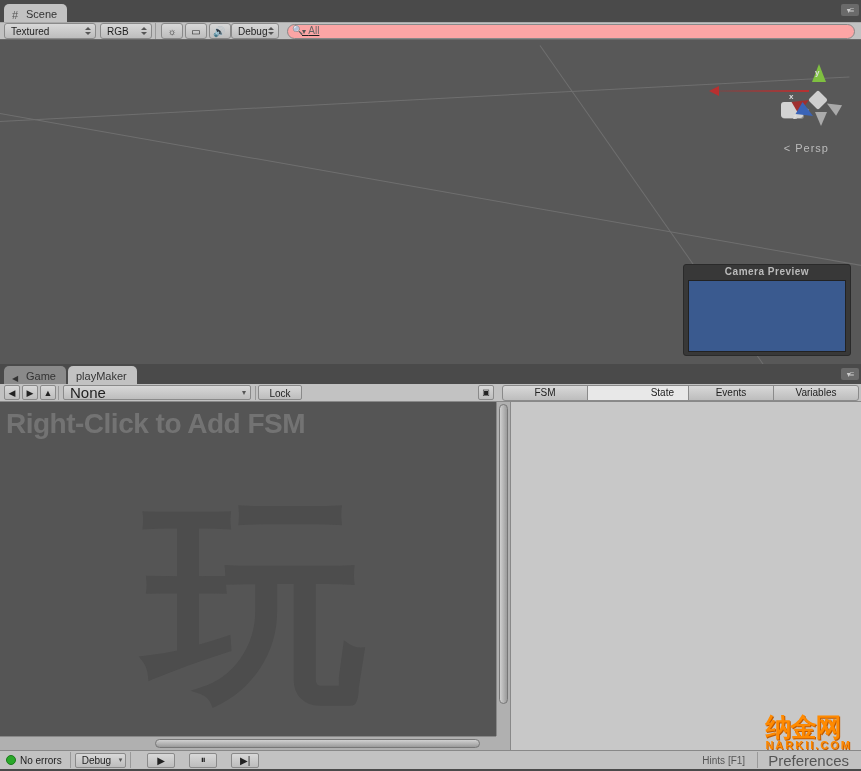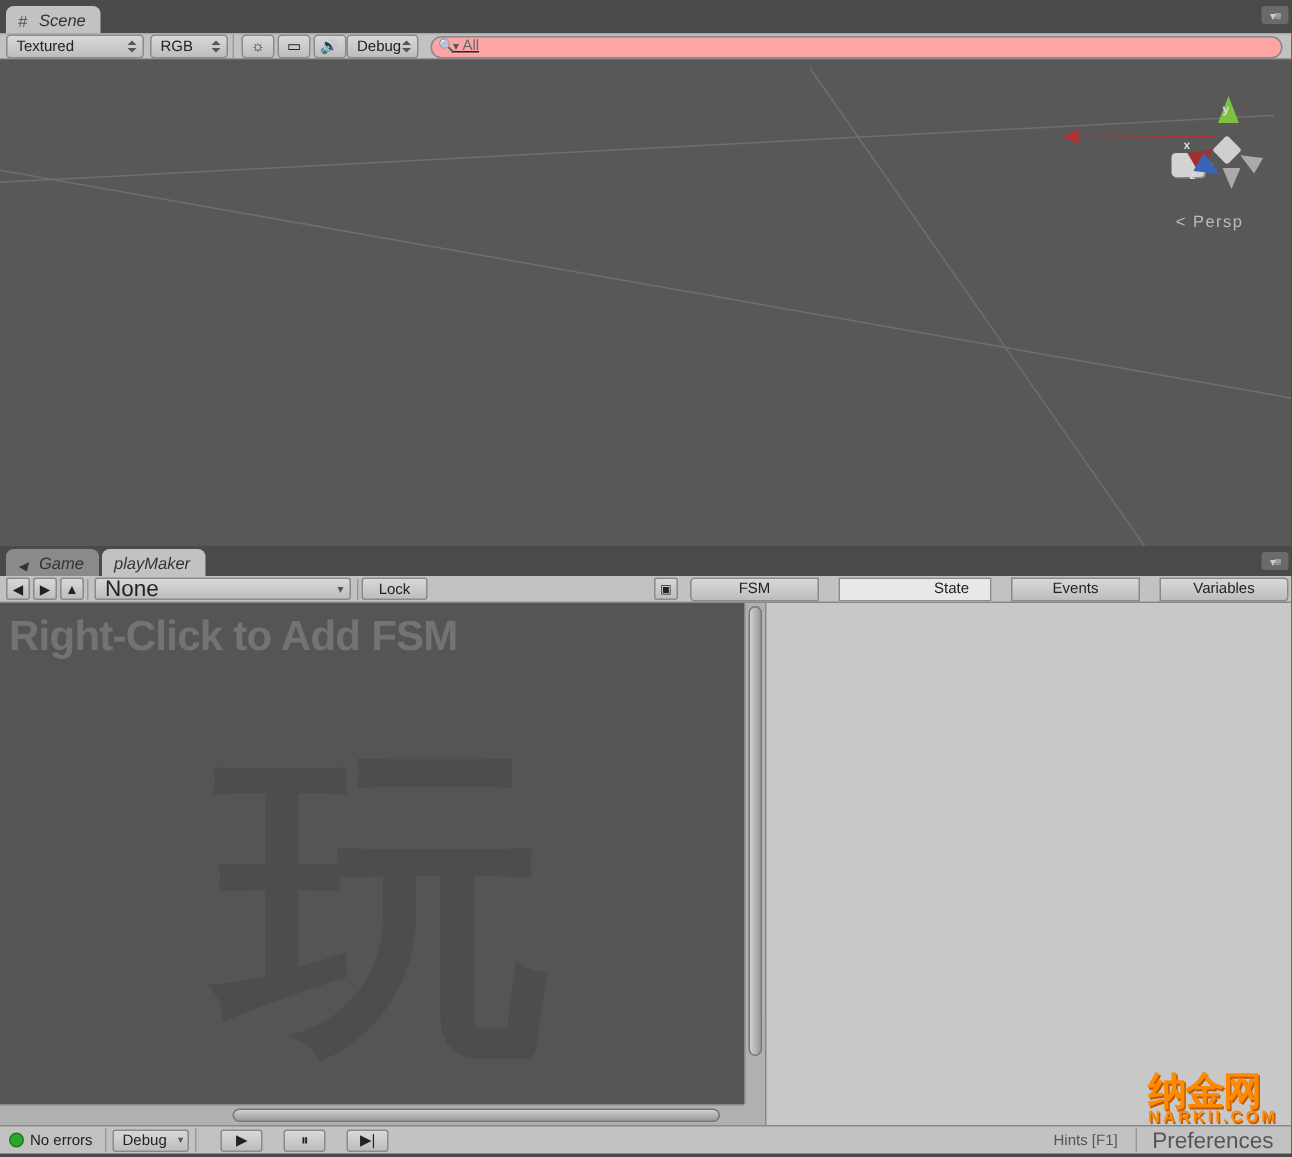--- a/index.html
+++ b/index.html
@@ -1,20 +1,20 @@
 <!DOCTYPE html>
 <html><head>
 <meta charset="utf-8">
 <style>
 * { box-sizing: border-box; margin: 0; padding: 0; font-family: Arial, Helvetica, sans-serif; }
 html, body { width: 861px; height: 771px; background: #4a4a4a; overflow: hidden; font-size: 11px; color: #222; }
 
 
 .tab-row { height: 22px; background: #4a4a4a; display: flex; align-items: flex-end; padding-left: 4px; position: relative; }
-.tab { height: 18px; padding: 2px 10px 0 8px; background: #c2c2c2; border-top-left-radius: 5px; border-top-right-radius: 5px; font-size: 11px; color: #333; display: flex; align-items: center; gap: 4px; margin-right: 2px; font-style: italic; }
+.tab { height: 18px; padding: 2px 10px 0 8px; background: #c2c2c2; border-top-left-radius: 5px; border-top-right-radius: 5px; font-size: 11px; color: #333; display: flex; align-items: center; gap: 4px; margin-right: 2px; }
 .tab.inactive { background: #8a8a8a; color: #333; }
 .tab-icon { width: 10px; height: 10px; display: inline-block; }
 .grid-icon::before { content: "#"; font-size: 11px; color: #555; }
 .pac-icon::before { content: "\25C0"; font-size: 8px; color: #333; }
 .window-options { position: absolute; right: 2px; top: 4px; width: 18px; height: 12px; background: #6a6a6a; border-radius: 2px; display: flex; align-items: center; justify-content: center; }
 .window-options::before { content: "▾≡"; font-size: 8px; color: #ccc; letter-spacing: -1px; }
 
 
 .scene-toolbar { height: 18px; background: #c2c2c2; display: flex; align-items: center; border-top: 1px solid #aaa; border-bottom: 1px solid #6a6a6a; }
 .tb-dropdown { height: 16px; background: linear-gradient(#d8d8d8, #bdbdbd); border: 1px solid #8a8a8a; border-radius: 3px; font-size: 10px; padding: 0 14px 0 6px; margin-left: 4px; position: relative; display: flex; align-items: center; }
@@ -63,21 +63,21 @@
 
 .pm-toolbar { height: 18px; background: #c2c2c2; display: flex; align-items: center; border-bottom: 1px solid #888; }
 .pm-nav-btn { width: 16px; height: 15px; background: linear-gradient(#d8d8d8, #bdbdbd); border: 1px solid #8a8a8a; display: flex; align-items: center; justify-content: center; font-size: 9px; margin-left: 2px; border-radius: 2px; }
 .pm-nav-btn:first-child { margin-left: 4px; }
 .pm-sep { width: 1px; height: 14px; background: #999; margin: 0 2px; }
 .pm-dropdown { flex: 1; height: 15px; background: linear-gradient(#d8d8d8, #bdbdbd); border: 1px solid #8a8a8a; border-radius: 2px; font-size: 15px; padding: 0 14px 0 6px; margin: 0 2px; position: relative; display: flex; align-items: center; }
 .pm-dropdown::after { content: "▾"; position: absolute; right: 4px; font-size: 8px; color: #555; }
 .pm-lock { width: 44px; height: 15px; background: linear-gradient(#d8d8d8, #bdbdbd); border: 1px solid #8a8a8a; border-radius: 2px; font-size: 10px; display: flex; align-items: flex-end; justify-content: center; margin-right: 2px; }
 .pm-mini-btn { width: 16px; height: 15px; background: linear-gradient(#d8d8d8, #bdbdbd); border: 1px solid #8a8a8a; border-radius: 2px; display: flex; align-items: center; justify-content: center; font-size: 8px; }
 
-.pm-insp-tabs { display: flex; margin-left: 2px; margin-right: 2px; gap: 14px; }
+.pm-insp-tabs { display: flex; margin-left: 2px; margin-right: 2px; }
 .pm-insp-tab { height: 16px; padding: 0 14px; background: linear-gradient(#d8d8d8, #bdbdbd); border: 1px solid #8a8a8a; font-size: 10px; display: flex; align-items: center; border-radius: 0; margin-left: -1px; }
 .pm-insp-tab:first-child { border-top-left-radius: 3px; border-bottom-left-radius: 3px; margin-left: 0; }
 .pm-insp-tab:last-child { border-top-right-radius: 3px; border-bottom-right-radius: 3px; }
 .pm-insp-tab.active { background: #e8e8e8; }
 
 
 .pm-body { display: flex; height: 348px; }
 .pm-graph { width: 510px; position: relative; background: #555; }
 .pm-graph-inner { position: absolute; inset: 0; overflow: hidden; }
 .pm-hint { position: absolute; top: 6px; left: 6px; font-size: 28px; font-weight: bold; color: #888; opacity: 0.6; letter-spacing: -0.5px; }
@@ -162,20 +162,24 @@
     <div class="cone cone-z"></div>
     <div class="cone cone-gray1"></div>
     <div class="cone cone-gray2"></div>
     <div class="center"></div>
     <span class="axis-label" style="top:-2px; left:26px">y</span>
     <span class="axis-label" style="top:22px; left:0px">x</span>
     <span class="axis-label" style="top:42px; left:4px">z</span>
   </div>
   <div class="persp-label">Persp</div>
 
+  <div class="camera-preview">
+    <div class="camera-preview-title">Camera Preview</div>
+    <div class="camera-preview-view"></div>
+  </div>
 </div>
 
 <div class="lower-tabs">
   <div class="tab inactive">
     <span class="tab-icon pac-icon"></span>
     <span>Game</span>
   </div>
   <div class="tab">
     <span>playMaker</span>
   </div>

